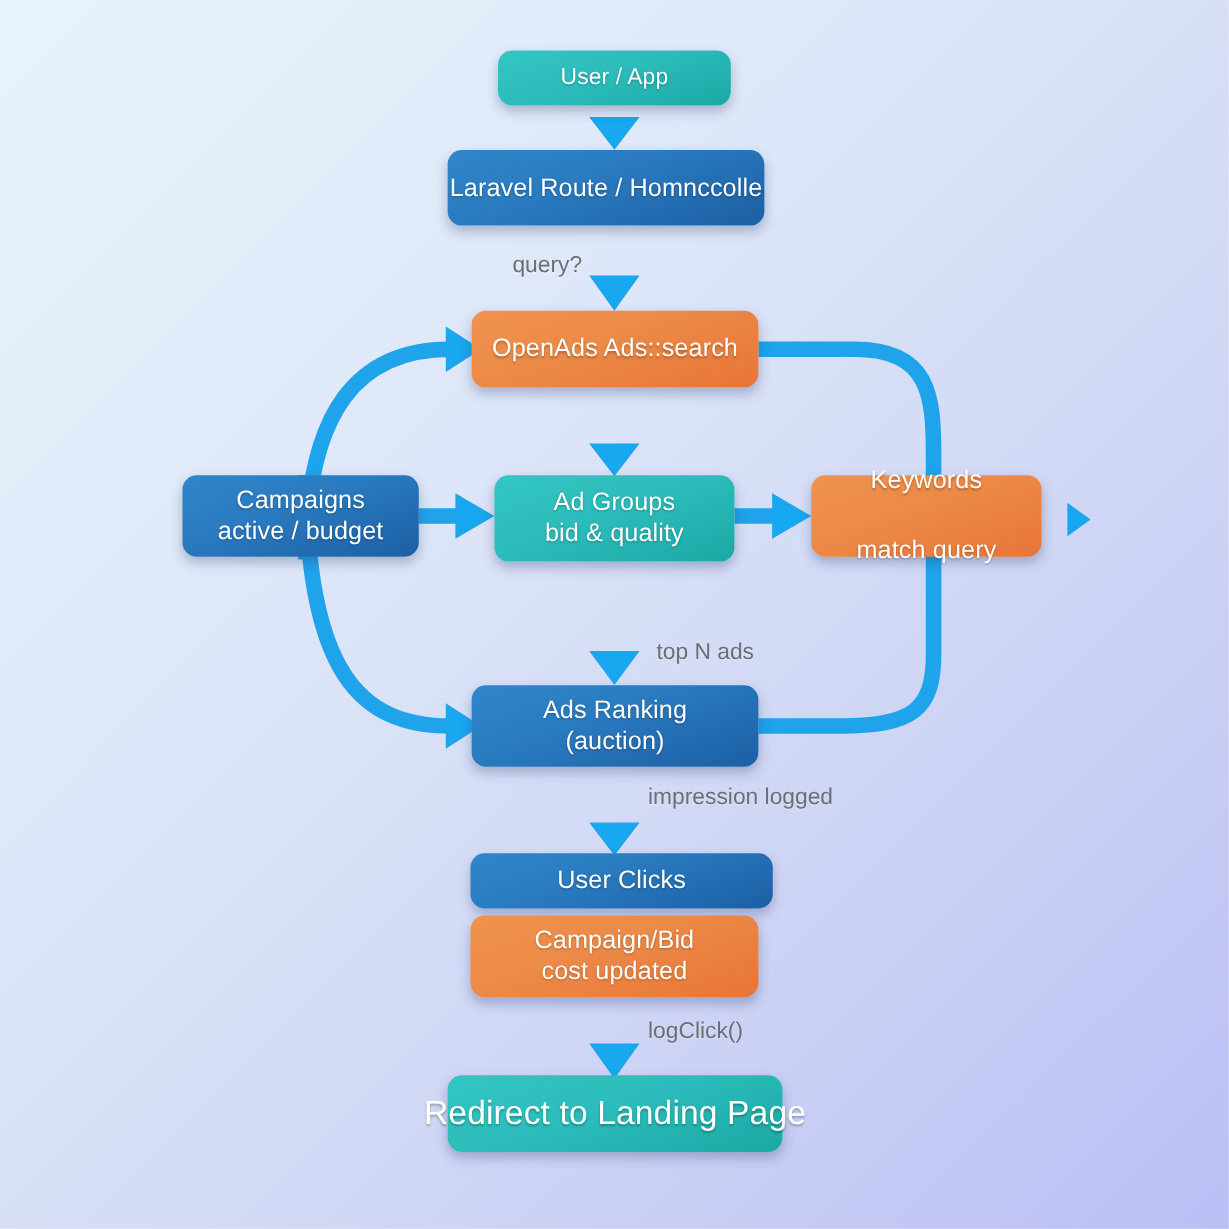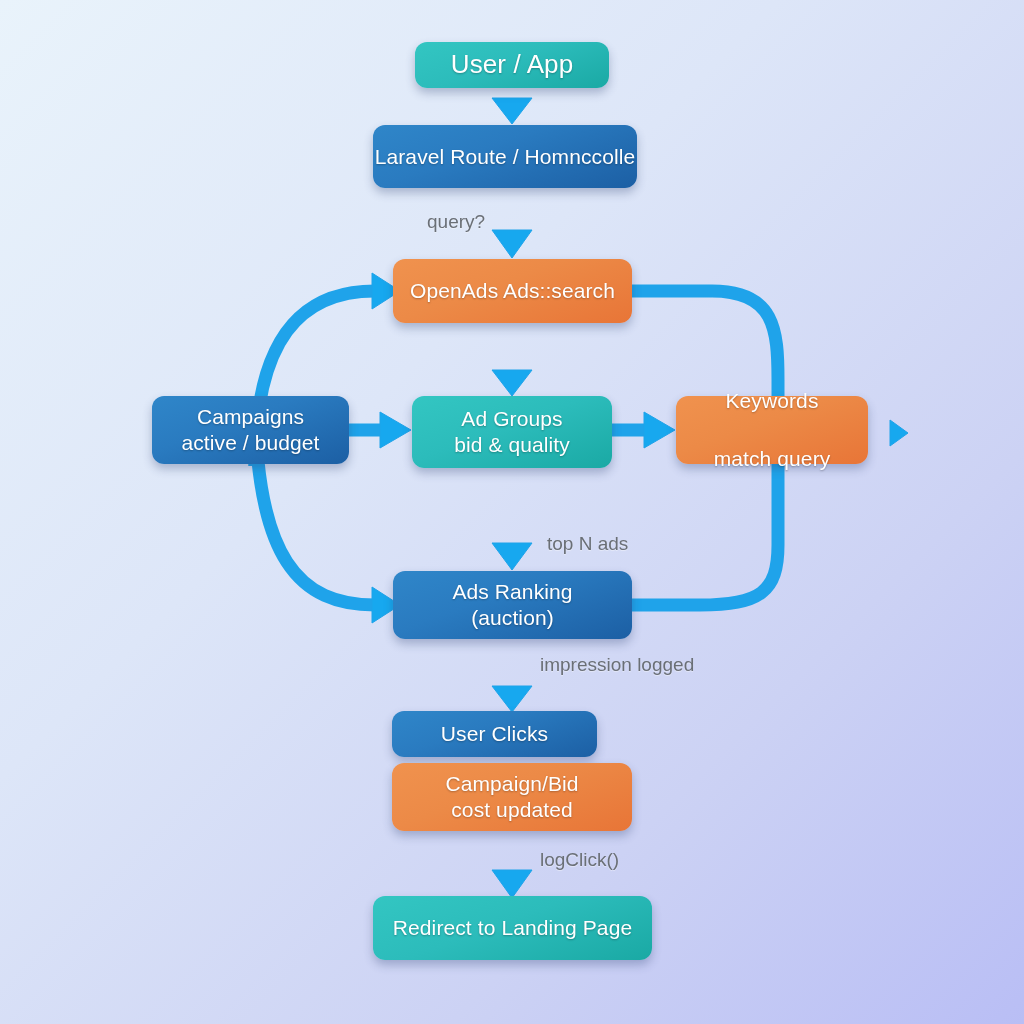--- a/index.html
+++ b/index.html
@@ -148,21 +148,21 @@
 
       <g>
         <line x1="512" y1="831" x2="512" y2="872" stroke="url(#arrowGrad)" stroke-width="13"></line>
         <path d="M 492 870 L 532 870 L 512 898 Z" fill="#17a8ef"></path>
       </g>
 
     </g>
   </svg>
 
   <div id="nodes-layer">
-      <div class="node teal" style="left: 415px; top: 42px; width: 194px; height: 46px; font-size: 26px;">
+      <div class="node teal" style="left: 415px; top: 42px; width: 194px; height: 46px; font-size: 19px;">
         <span class="ln">User / App</span>
       </div>
       <div class="node blue" style="left: 373px; top: 125px; width: 264px; height: 63px; font-size: 21px;">
         <span class="ln">Laravel Route / Homnccolle</span>
       </div>
       <div class="node orange" style="left: 393px; top: 259px; width: 239px; height: 64px; font-size: 21px;">
         <span class="ln">OpenAds Ads::search</span>
       </div>
       <div class="node blue" style="left: 152px; top: 396px; width: 197px; height: 68px; font-size: 21px;">
         <span class="ln">Campaigns</span>
@@ -173,28 +173,28 @@
         <span class="ln">bid &amp; quality</span>
       </div>
       <div class="node orange" style="left: 676px; top: 396px; width: 192px; height: 68px; font-size: 21px; gap: 32px;">
         <span class="ln">Keywords</span>
         <span class="ln">match query</span>
       </div>
       <div class="node blue" style="left: 393px; top: 571px; width: 239px; height: 68px; font-size: 21px;">
         <span class="ln">Ads Ranking</span>
         <span class="ln">(auction)</span>
       </div>
-      <div class="node blue" style="left: 392px; top: 711px; width: 205px; height: 46px; font-size: 21px;">
+      <div class="node blue" style="left: 392px; top: 711px; width: 252px; height: 46px; font-size: 21px;">
         <span class="ln">User Clicks</span>
       </div>
       <div class="node orange" style="left: 392px; top: 763px; width: 240px; height: 68px; font-size: 21px;">
         <span class="ln">Campaign/Bid</span>
         <span class="ln">cost updated</span>
       </div>
-      <div class="node teal" style="left: 373px; top: 896px; width: 279px; height: 64px; font-size: 21px;">
+      <div class="node teal" style="left: 373px; top: 896px; width: 279px; height: 64px; font-size: 28px;">
         <span class="ln">Redirect to Landing Page</span>
       </div>
     </div>
 
   <div id="labels-layer">
       <div class="edge-label" style="left: 427px; top: 211px;">query?</div>
       <div class="edge-label" style="left: 547px; top: 533px;">top N ads</div>
       <div class="edge-label" style="left: 540px; top: 654px;">impression logged</div>
       <div class="edge-label" style="left: 540px; top: 849px;">logClick()</div>
     </div>

